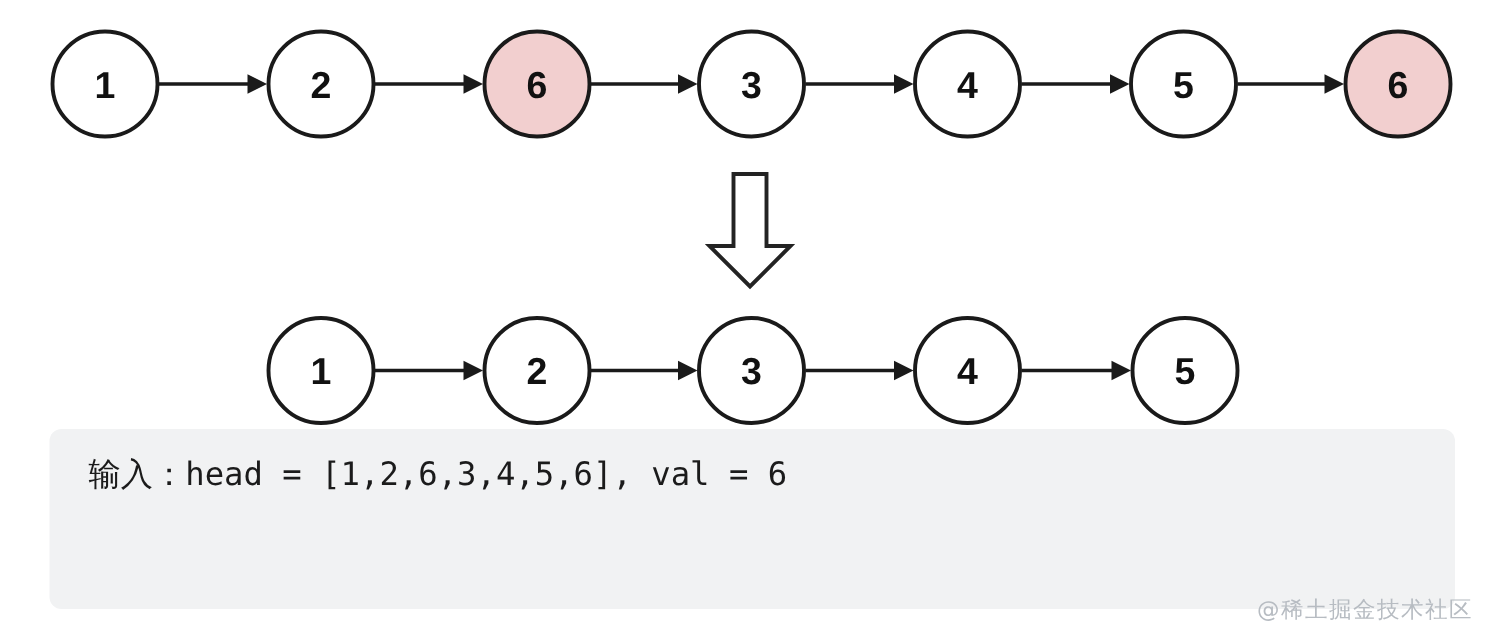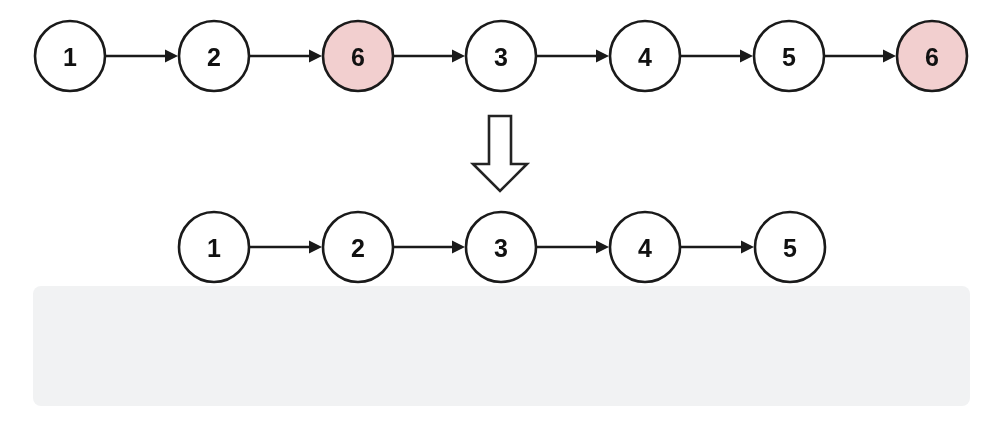--- a/index.html
+++ b/index.html
@@ -146,16 +146,18 @@
         <text x="790" y="248" class="node-label">5</text>
       </g>
     <g id="arrow-group">
       <path class="big-arrow" d="M 489 116 L 511 116 L 511 164 L 527 164 L 500 191 L 473 164 L 489 164 Z"></path>
     </g>
   </svg>
 
   <div id="caption-box"></div>
 
   <div id="caption-lines">
+    <div class="caption-line">输入：head = [1,2,6,3,4,5,6], val = 6</div>
   </div>
 
+  <div id="watermark">@稀土掘金技术社区</div>
 
 </div>
 
 </body></html>

